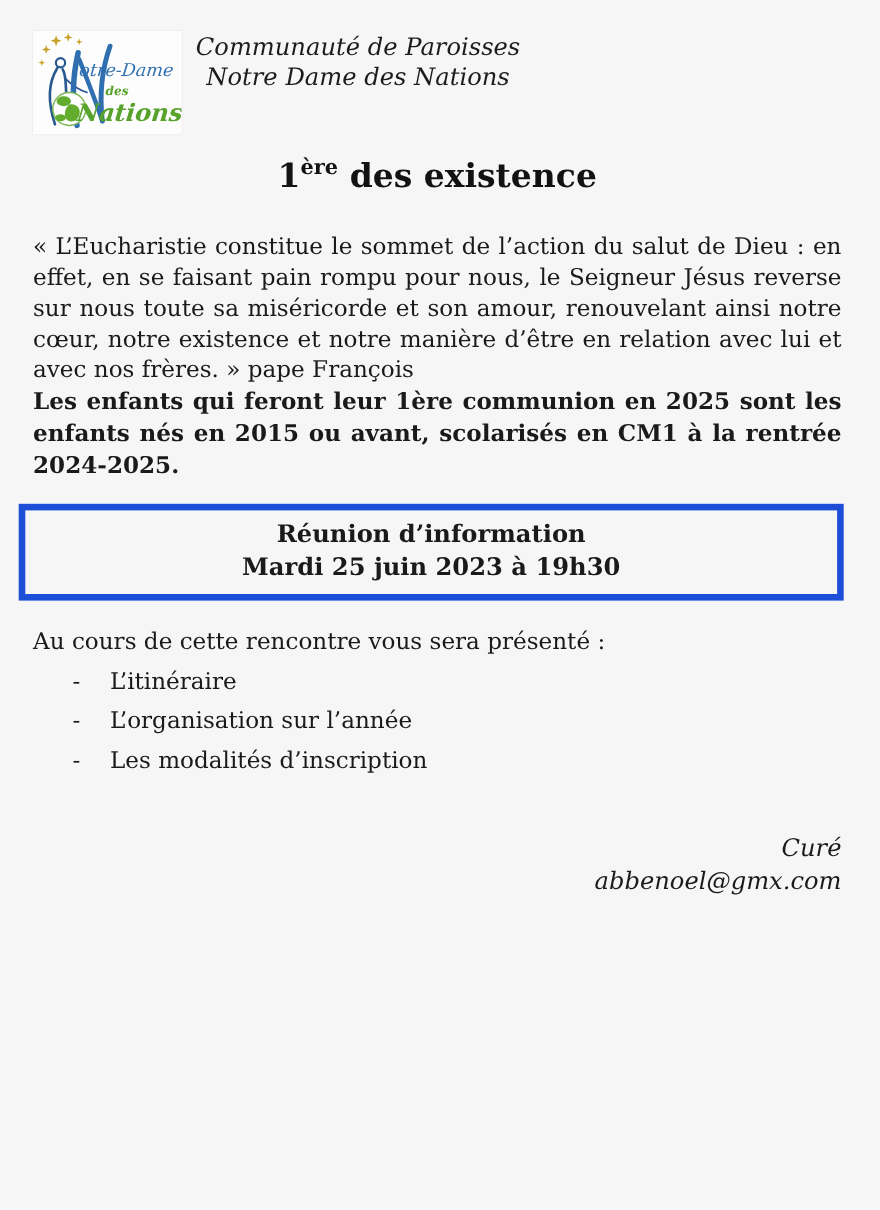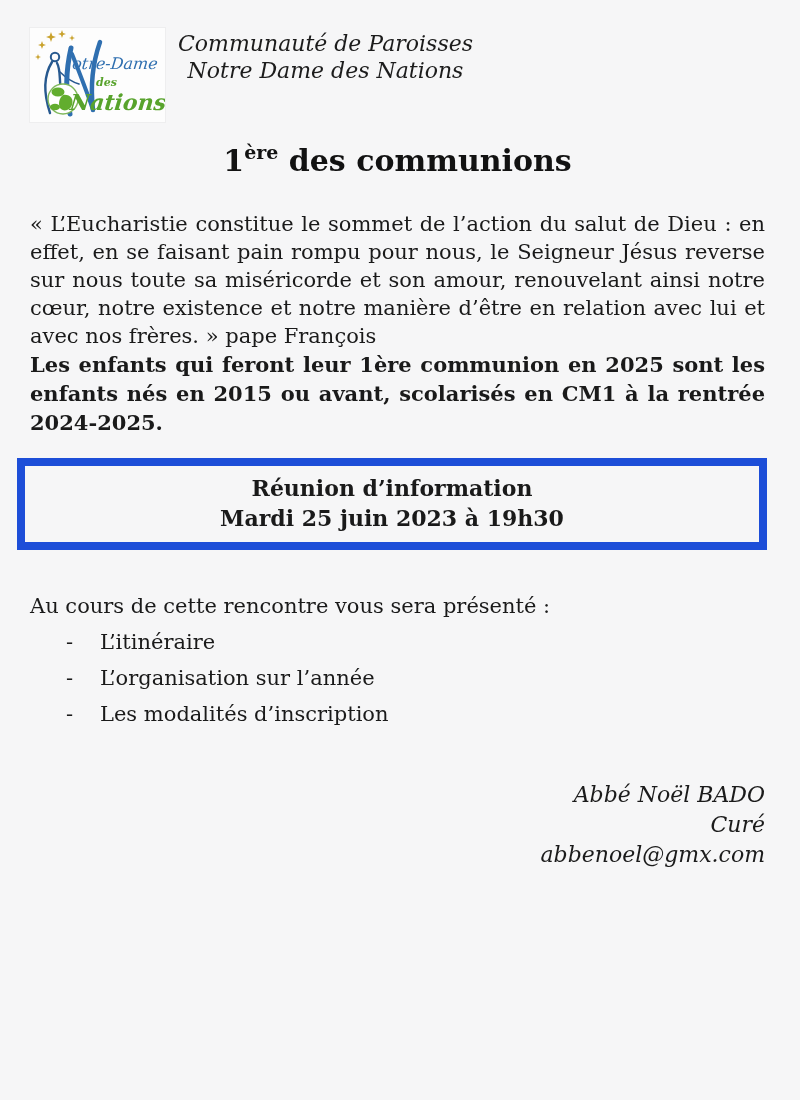--- a/index.html
+++ b/index.html
@@ -47,29 +47,29 @@
     font-size:21px;line-height:28px;
     text-align:justify;
   }
   .intro{margin-top:24px;}
   .quote{margin-top:30px;}
   .eligibility{font-weight:bold;line-height:29px;}
   
   .info-box{
     margin-top:21px;
     margin-left:-13px;margin-right:-2px;
-    border:8px solid #1d4ed8;
+    border:6px solid #1d4ed8;
     background:transparent;
     padding:7px 10px 9px;
     text-align:center;
     font-weight:bold;
     font-size:22px;line-height:30px;
   }
   
-  .meeting-intro{margin-top:42px;text-align:left;}
+  .meeting-intro{margin-top:23px;text-align:left;}
   .bullet-list{
     list-style:none;margin:6px 0 0 0;padding:0;
   }
   .bullet-list li{
     position:relative;
     padding-left:70px;
     font-size:21px;line-height:28px;
     margin-top:8px;
   }
   .bullet-list .marker{
@@ -132,21 +132,21 @@
           <text x="48" y="82" font-size="22" font-weight="bold" fill="#58a32c" transform="skewX(-6)">Nations</text>
         </g>
       </svg>
     </div>
     <div class="org-block">
       <div>Communauté de Paroisses</div>
       <div>Notre Dame des Nations</div>
     </div>
   </div>
 
-  <div class="title"><span>1</span><sup>ère</sup><span> des communions</span></div>
+  <div class="title"><span>1</span><sup>ère</sup><span> des existence</span></div>
 
 
   <p class="para quote">« L’Eucharistie constitue le sommet de l’action du salut de Dieu : en effet, en se faisant pain rompu pour nous, le Seigneur Jésus reverse sur nous toute sa miséricorde et son amour, renouvelant ainsi notre cœur, notre existence et notre manière d’être en relation avec lui et avec nos frères. » pape François</p>
 
   <p class="para eligibility">Les enfants qui feront leur 1ère communion en 2025 sont les enfants nés en 2015 ou avant, scolarisés en CM1 à la rentrée 2024-2025.</p>
 
   <div class="info-box">
     <div>Réunion d’information</div>
     <div>Mardi 25 juin 2023 à 19h30</div>
   </div>
@@ -162,18 +162,17 @@
       <span>L’organisation sur l’année</span>
     </li>
     <li>
       <span class="marker">-</span>
       <span>Les modalités d’inscription</span>
     </li>
   </ul>
 
 
   <div class="signature">
-    <div>Abbé Noël BADO</div>
     <div>Curé</div>
     <div>abbenoel@gmx.com</div>
   </div>
 
 </div>
 
 </body></html>

